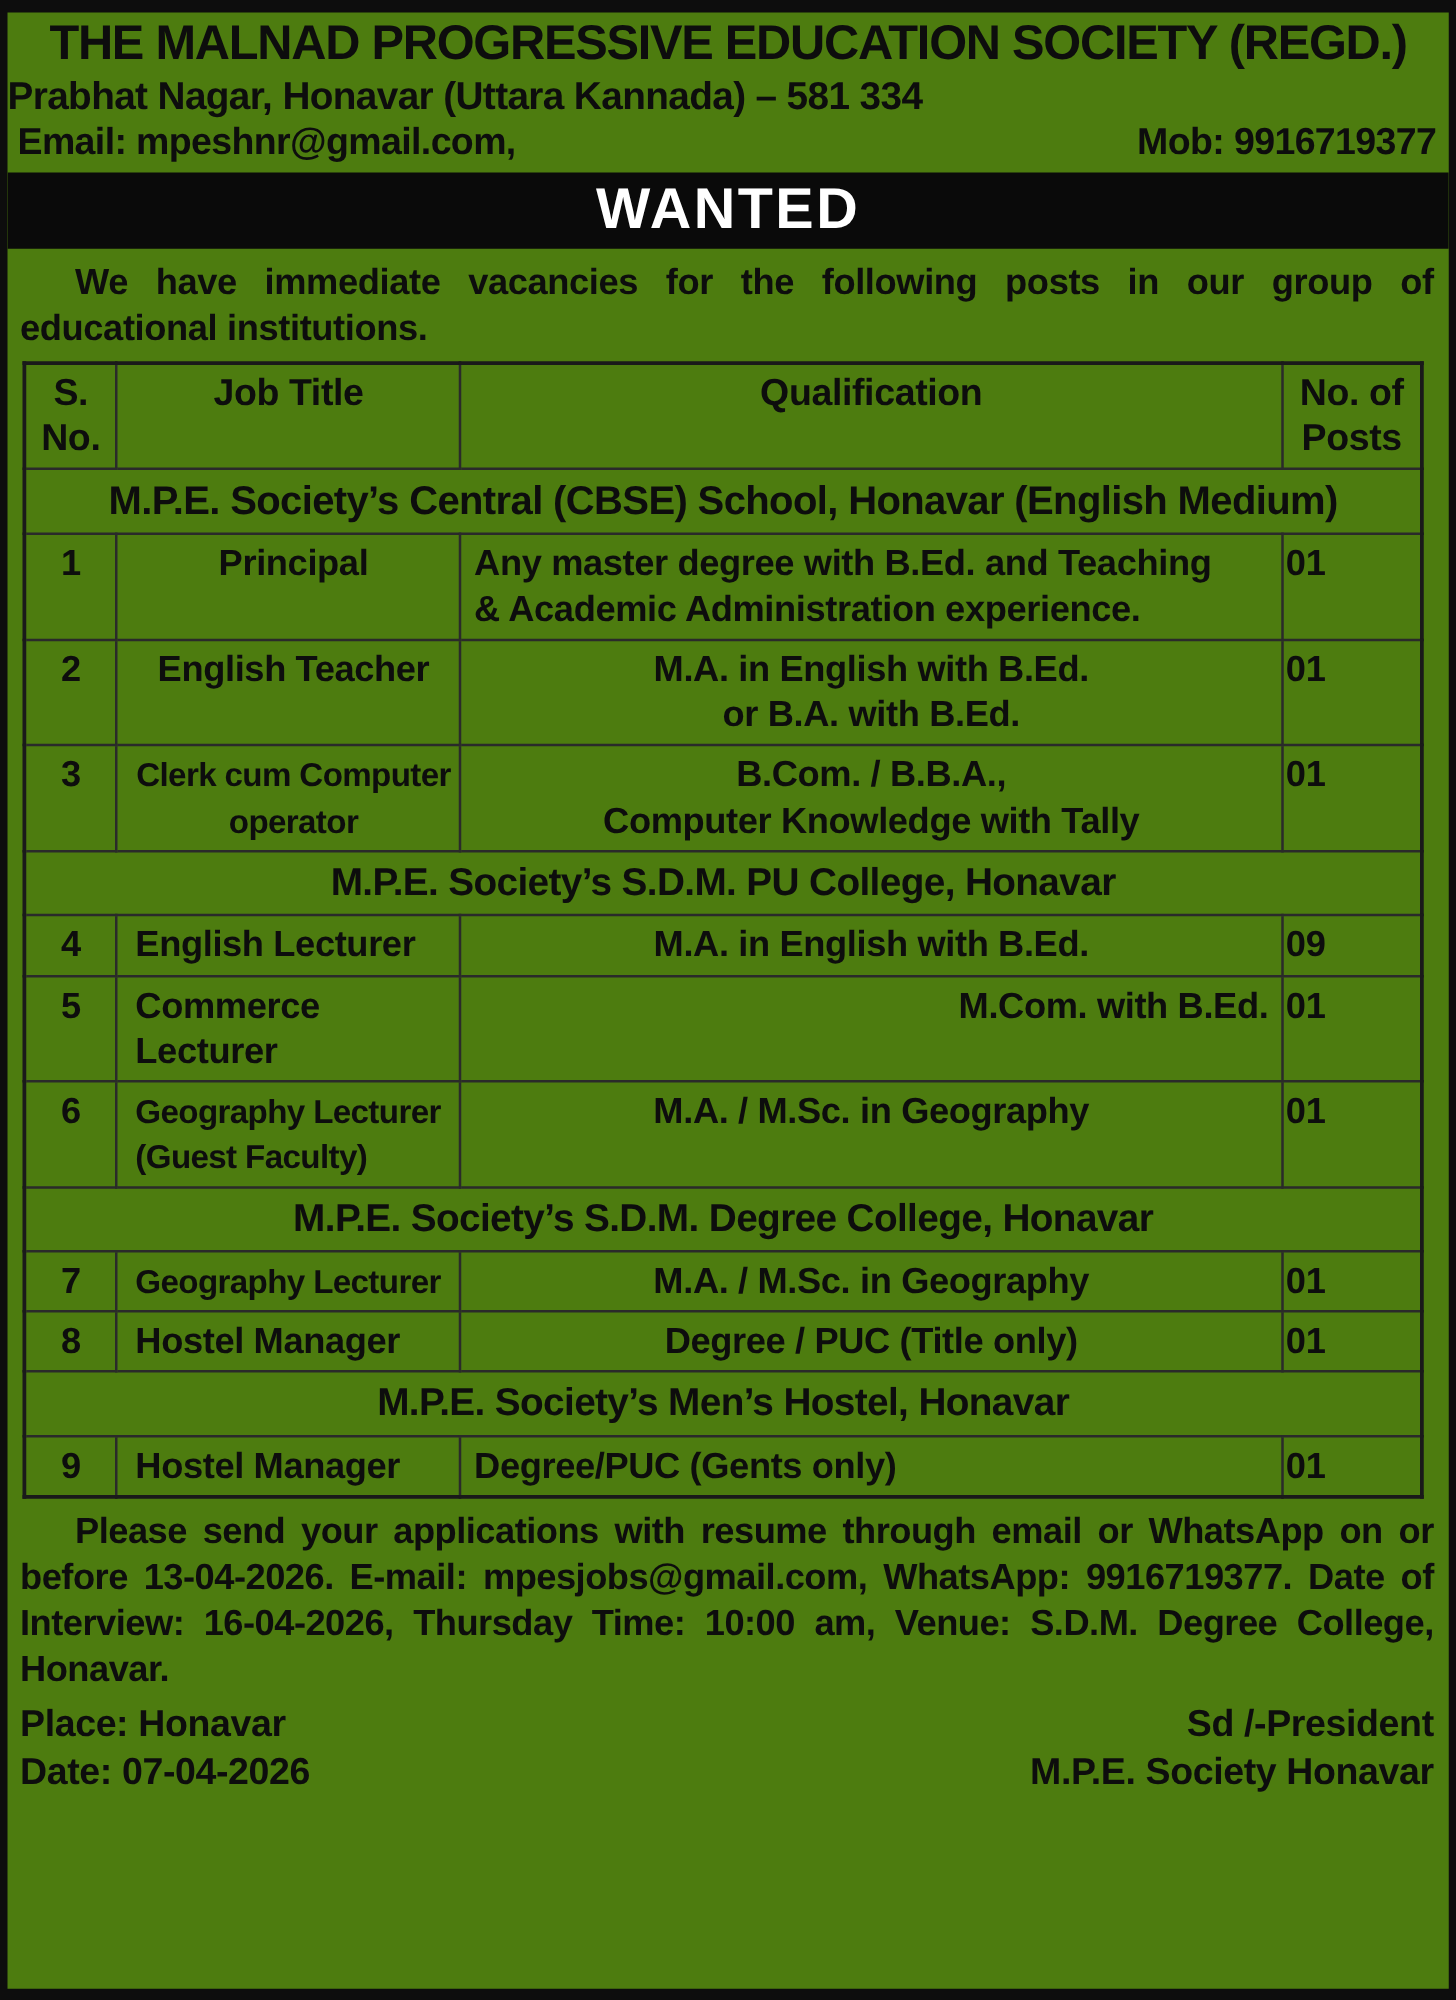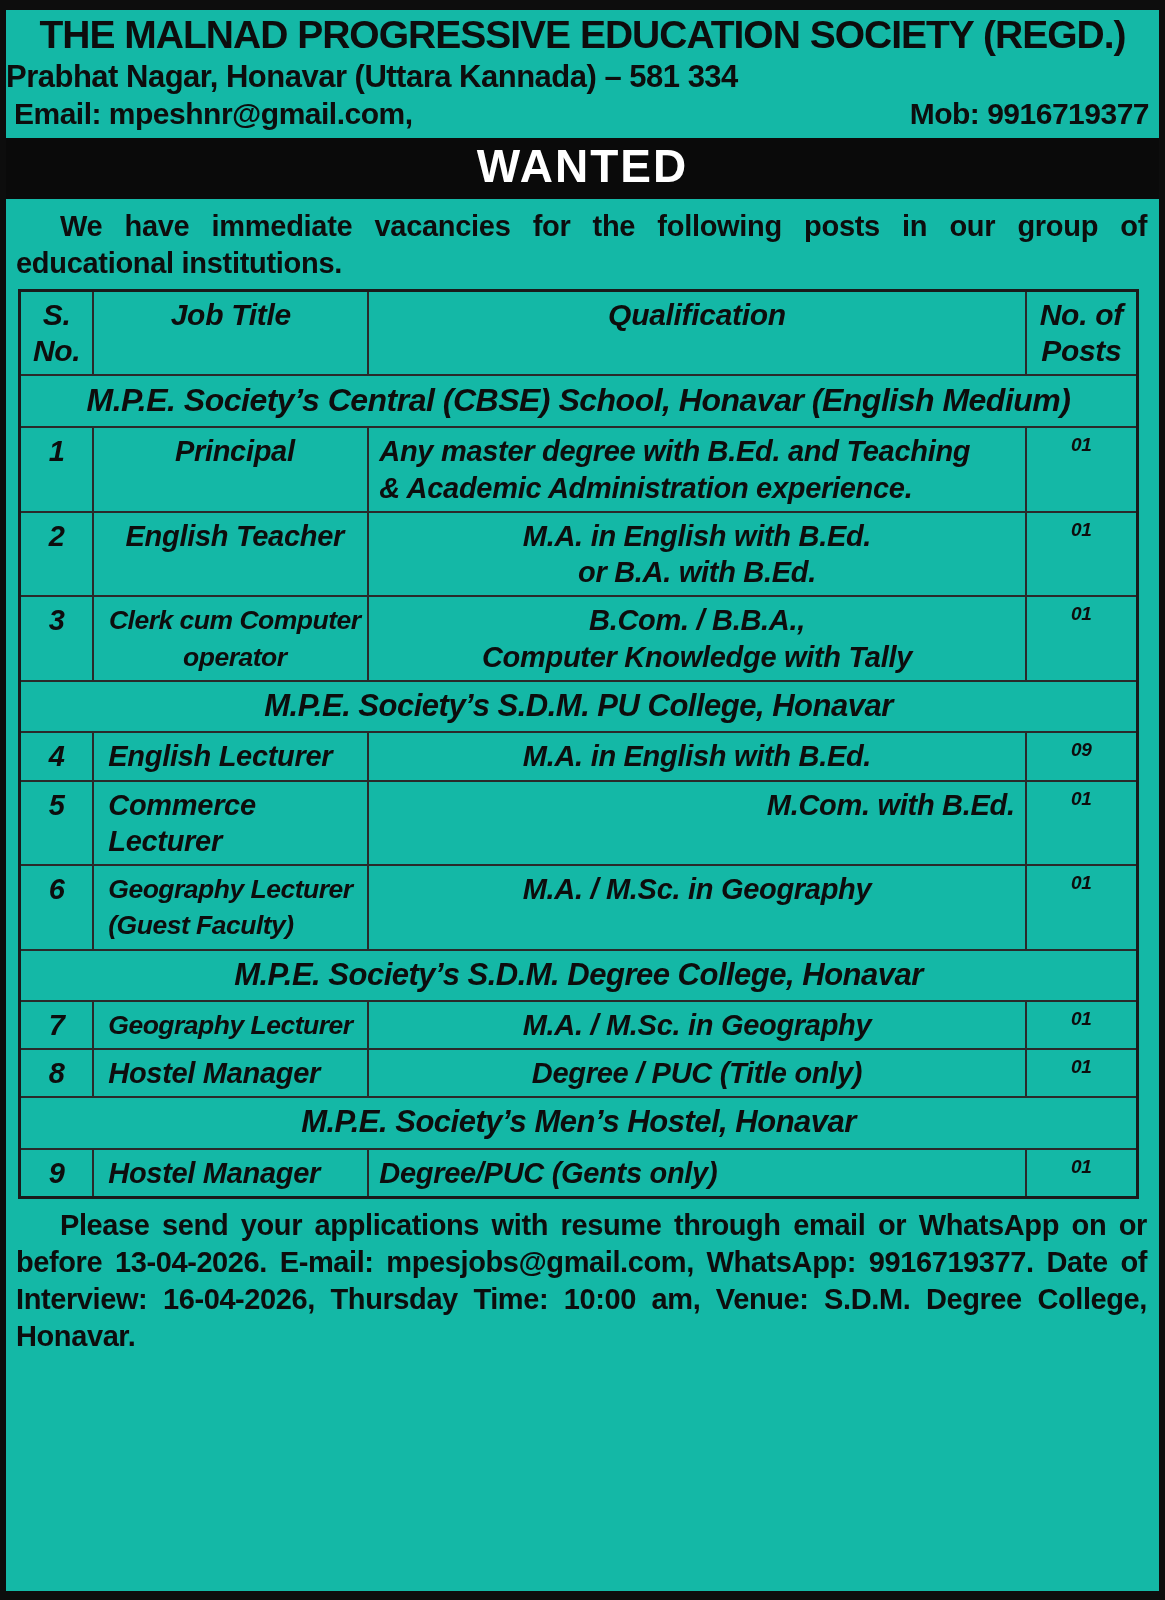--- a/index.html
+++ b/index.html
@@ -5,21 +5,21 @@
   * { box-sizing: border-box; }
   html, body { margin: 0; padding: 0; background: #ffffff; }
   body {
     width: 1165px; height: 1600px;
     font-family: "Liberation Sans", "DejaVu Sans", sans-serif;
     font-weight: 700;
     color: #0d0d0d;
   }
   .ad {
     width: 1165px; height: 1600px;
-    background: #14b8a6;
+    background: #4d7c0f;
     border: 6px solid #0d0d0d;
     border-top-width: 10px;
     border-bottom-width: 9px;
     display: flex; flex-direction: column;
     overflow: hidden;
   }
   .org-name {
     font-size: 39px; line-height: 1.12; text-align: center;
     letter-spacing: -1px; margin: 3px 6px 0 6px; white-space: nowrap;
   }
@@ -34,21 +34,21 @@
   }
   .banner {
     background: #0a0a0a; color: #ffffff;
     font-size: 46px; line-height: 1.1; text-align: center;
     padding: 3px 0 7px 0; letter-spacing: 2px;
   }
   .intro {
     font-size: 29px; line-height: 1.28; text-align: justify;
     text-indent: 44px; padding: 9px 12px 5px 10px; letter-spacing: -0.3px;
   }
-  .table-wrap { padding: 2px 20px 0 12px; font-style: italic; }
+  .table-wrap { padding: 2px 20px 0 12px; }
   table.jobs {
     width: 100%; border-collapse: collapse;
     border: 3px solid #1a1a1a;
   }
   th, td {
     border: 2px solid #2a2a2a; font-weight: 700;
     vertical-align: top; letter-spacing: -0.3px;
   }
   th {
     font-size: 30px; line-height: 1.2; text-align: center; padding: 5px 4px;
@@ -59,21 +59,21 @@
   col.c-posts { width: 10%; }
   td.section-cell {
     font-size: 31px; line-height: 1.2; text-align: center;
     padding: 5px 4px 7px 4px; letter-spacing: -0.5px;
   }
   td.section-cell.first { font-size: 32px; }
   td.sno   { text-align: center; font-size: 29px; line-height: 1.25; padding: 5px 2px; }
   td.title { font-size: 29px; line-height: 1.25; padding: 5px 6px 5px 14px; }
   td.title.narrow { font-size: 26.5px; line-height: 1.37; letter-spacing: -0.5px; }
   td.qual  { font-size: 29px; line-height: 1.25; padding: 5px 10px; }
-  td.posts { text-align: center; font-size: 19px; line-height: 1.25; padding: 5px 2px; margin-top: 28px; }
+  td.posts { text-align: left; font-size: 29px; line-height: 1.25; padding: 5px 2px; margin-top: 28px; }
   .closing {
     font-size: 29px; line-height: 1.28; text-align: justify;
     text-indent: 44px; padding: 8px 12px 0 10px; letter-spacing: -0.4px;
   }
   .closing.terms { text-indent: 38px; padding-top: 2px; }
   .footer-grid {
     display: flex; justify-content: space-between;
     padding: 6px 12px 0 10px; font-size: 30px; line-height: 1.25;
     letter-spacing: -0.3px;
   }
@@ -218,14 +218,24 @@
               <div>Degree/PUC (Gents only)</div>
             </td>
             <td class="posts">01</td>
           </tr>
         </tbody>
     </table>
   </div>
 
   <div class="closing">Please send your applications with resume through email or WhatsApp on or before 13-04-2026. E-mail: mpesjobs@gmail.com, WhatsApp: 9916719377. Date of Interview: 16-04-2026, Thursday Time: 10:00 am, Venue: S.D.M. Degree College, Honavar.</div>
 
+  <div class="footer-grid">
+    <div class="footer-left">
+      <div>Place: Honavar</div>
+      <div>Date: 07-04-2026</div>
+    </div>
+    <div class="footer-right">
+      <div>Sd /-President</div>
+      <div>M.P.E. Society Honavar</div>
+    </div>
+  </div>
 
 </div>
 
 </body></html>

